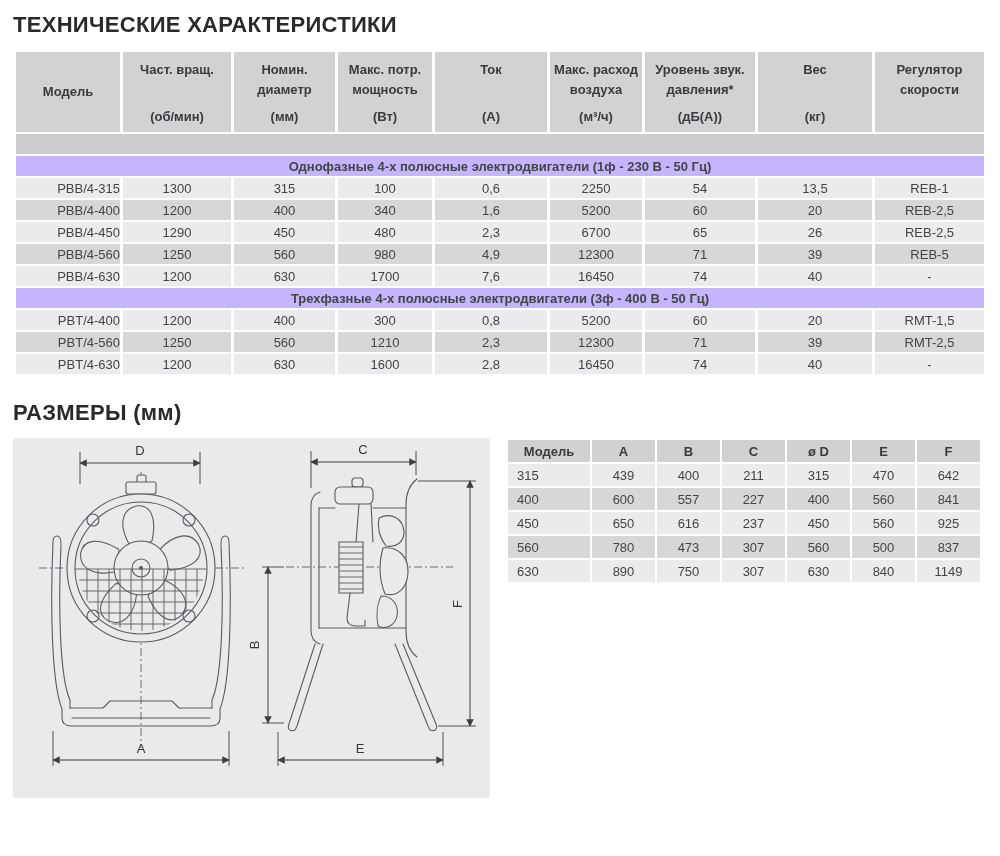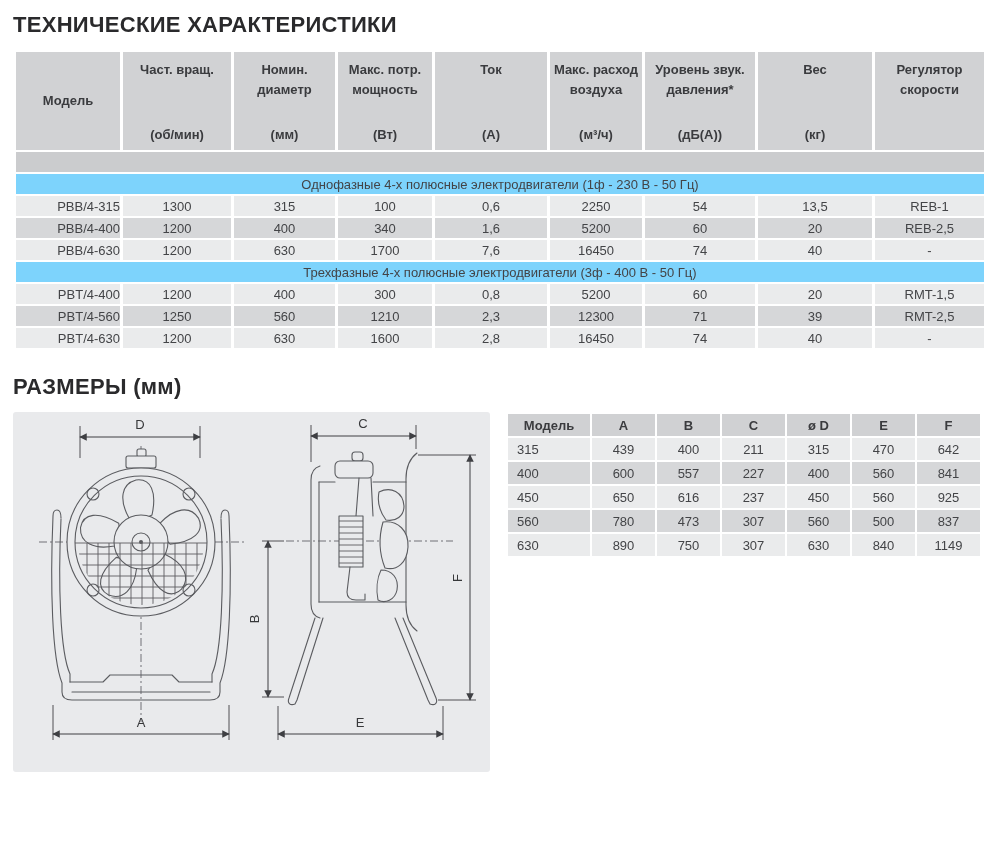--- a/index.html
+++ b/index.html
@@ -21,29 +21,29 @@
   table.specs{
     width:974px;table-layout:fixed;
     border-collapse:separate;border-spacing:3px 2px;
     font-size:13px;
   }
   table.specs th{
     background:#d1d2d4;padding:0;vertical-align:top;font-weight:700;color:#3a3b3e;
   }
   .hcell{
     display:flex;flex-direction:column;justify-content:space-between;
-    height:98px;padding:8px 2px;box-sizing:border-box;text-align:center;
+    height:80px;padding:8px 2px;box-sizing:border-box;text-align:center;
   }
   .hcell .t{line-height:1.5;}
   .hcell .u{line-height:1.1;}
   .hcell.center{justify-content:center;}
   tr.divider td{height:2px;padding:0;background:#cbccce;}
   tr.sectionrow td{
-    background:#7dd3fc;height:21px;text-align:center;
-    font-weight:400;color:#2e2f31;padding:0;
+    background:#c4b5fd;height:21px;text-align:center;
+    font-weight:700;color:#2e2f31;padding:0;
   }
   table.specs td{
     height:20px;padding:0;text-align:center;color:#434447;
   }
   tbody.zebra tr:nth-of-type(odd) td{background:#eaebec;}
   tbody.zebra tr:nth-of-type(even) td{background:#d6d7d9;}
   tbody.zebra td.model{text-align:right;padding-left:6px;}
 
   
   .lower{display:flex;gap:16px;align-items:flex-start;margin-top:2px;}
@@ -177,21 +177,43 @@
           <td>1200</td>
           <td>400</td>
           <td>340</td>
           <td>1,6</td>
           <td>5200</td>
           <td>60</td>
           <td>20</td>
           <td>REB-2,5</td>
         </tr>
 
-
+        <tr>
+          <td class="model">PBB/4-450</td>
+          <td>1290</td>
+          <td>450</td>
+          <td>480</td>
+          <td>2,3</td>
+          <td>6700</td>
+          <td>65</td>
+          <td>26</td>
+          <td>REB-2,5</td>
+        </tr>
+
+        <tr>
+          <td class="model">PBB/4-560</td>
+          <td>1250</td>
+          <td>560</td>
+          <td>980</td>
+          <td>4,9</td>
+          <td>12300</td>
+          <td>71</td>
+          <td>39</td>
+          <td>REB-5</td>
+        </tr>
 
         <tr>
           <td class="model">PBB/4-630</td>
           <td>1200</td>
           <td>630</td>
           <td>1700</td>
           <td>7,6</td>
           <td>16450</td>
           <td>74</td>
           <td>40</td>

